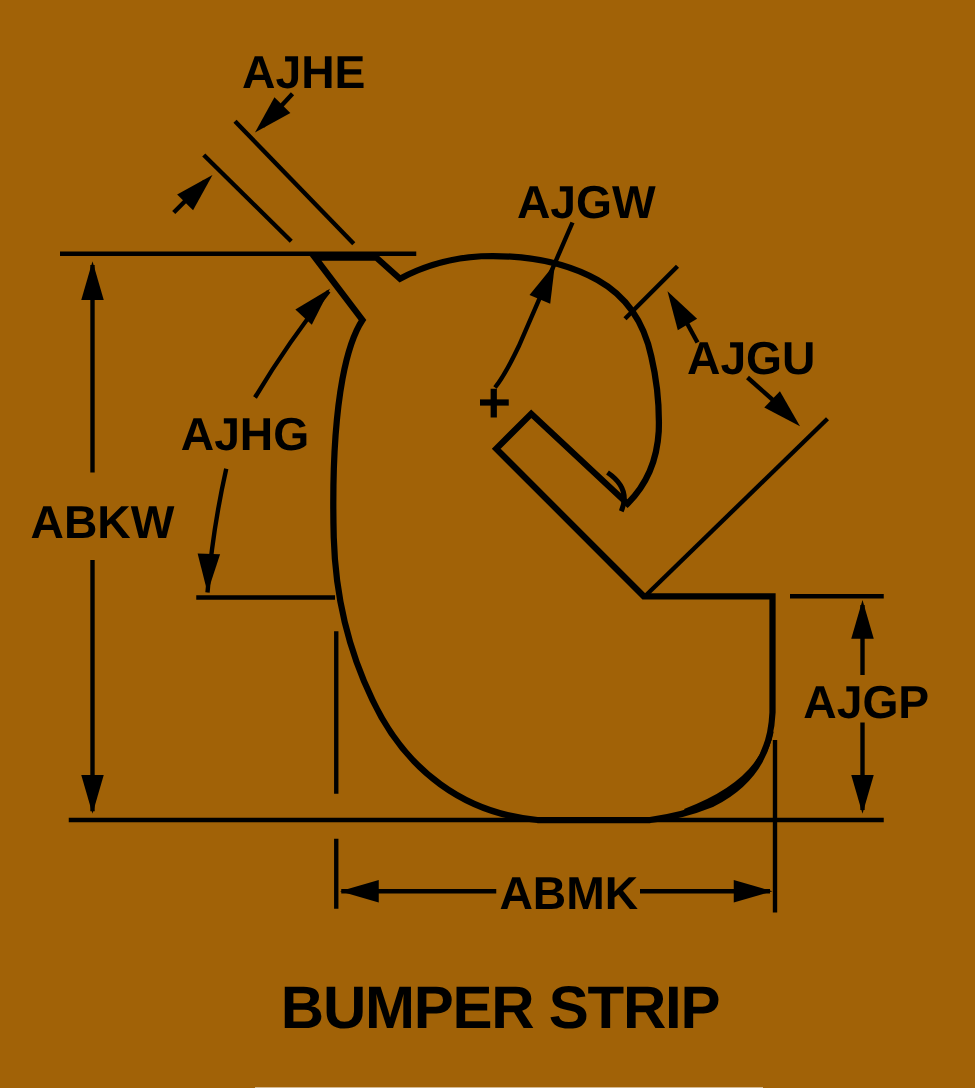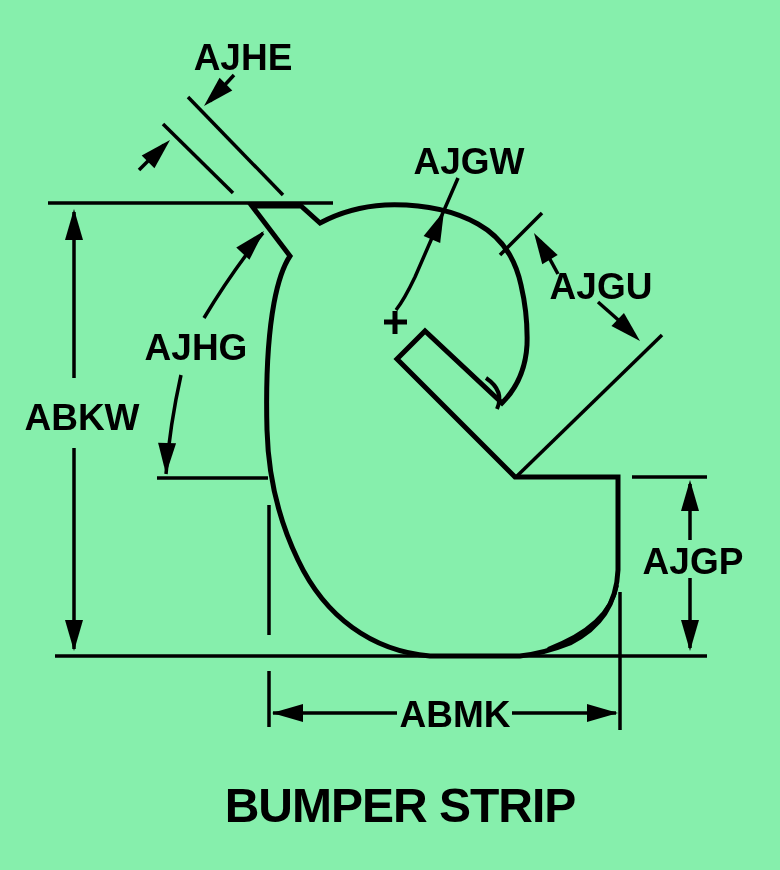--- a/index.html
+++ b/index.html
@@ -4,21 +4,21 @@
 <style>
   html, body {
     margin: 0;
     padding: 0;
     background: #ffffff;
   }
   .stage {
     position: relative;
     width: 780px;
     height: 870px;
-    background: #86efac;
+    background: #a16207;
     overflow: hidden;
     font-family: "Liberation Sans", sans-serif;
   }
   svg { display: block; }
   .dim-label {
     font-family: "Liberation Sans", sans-serif;
     font-weight: bold;
     font-size: 37px;
     fill: #000000;
   }

